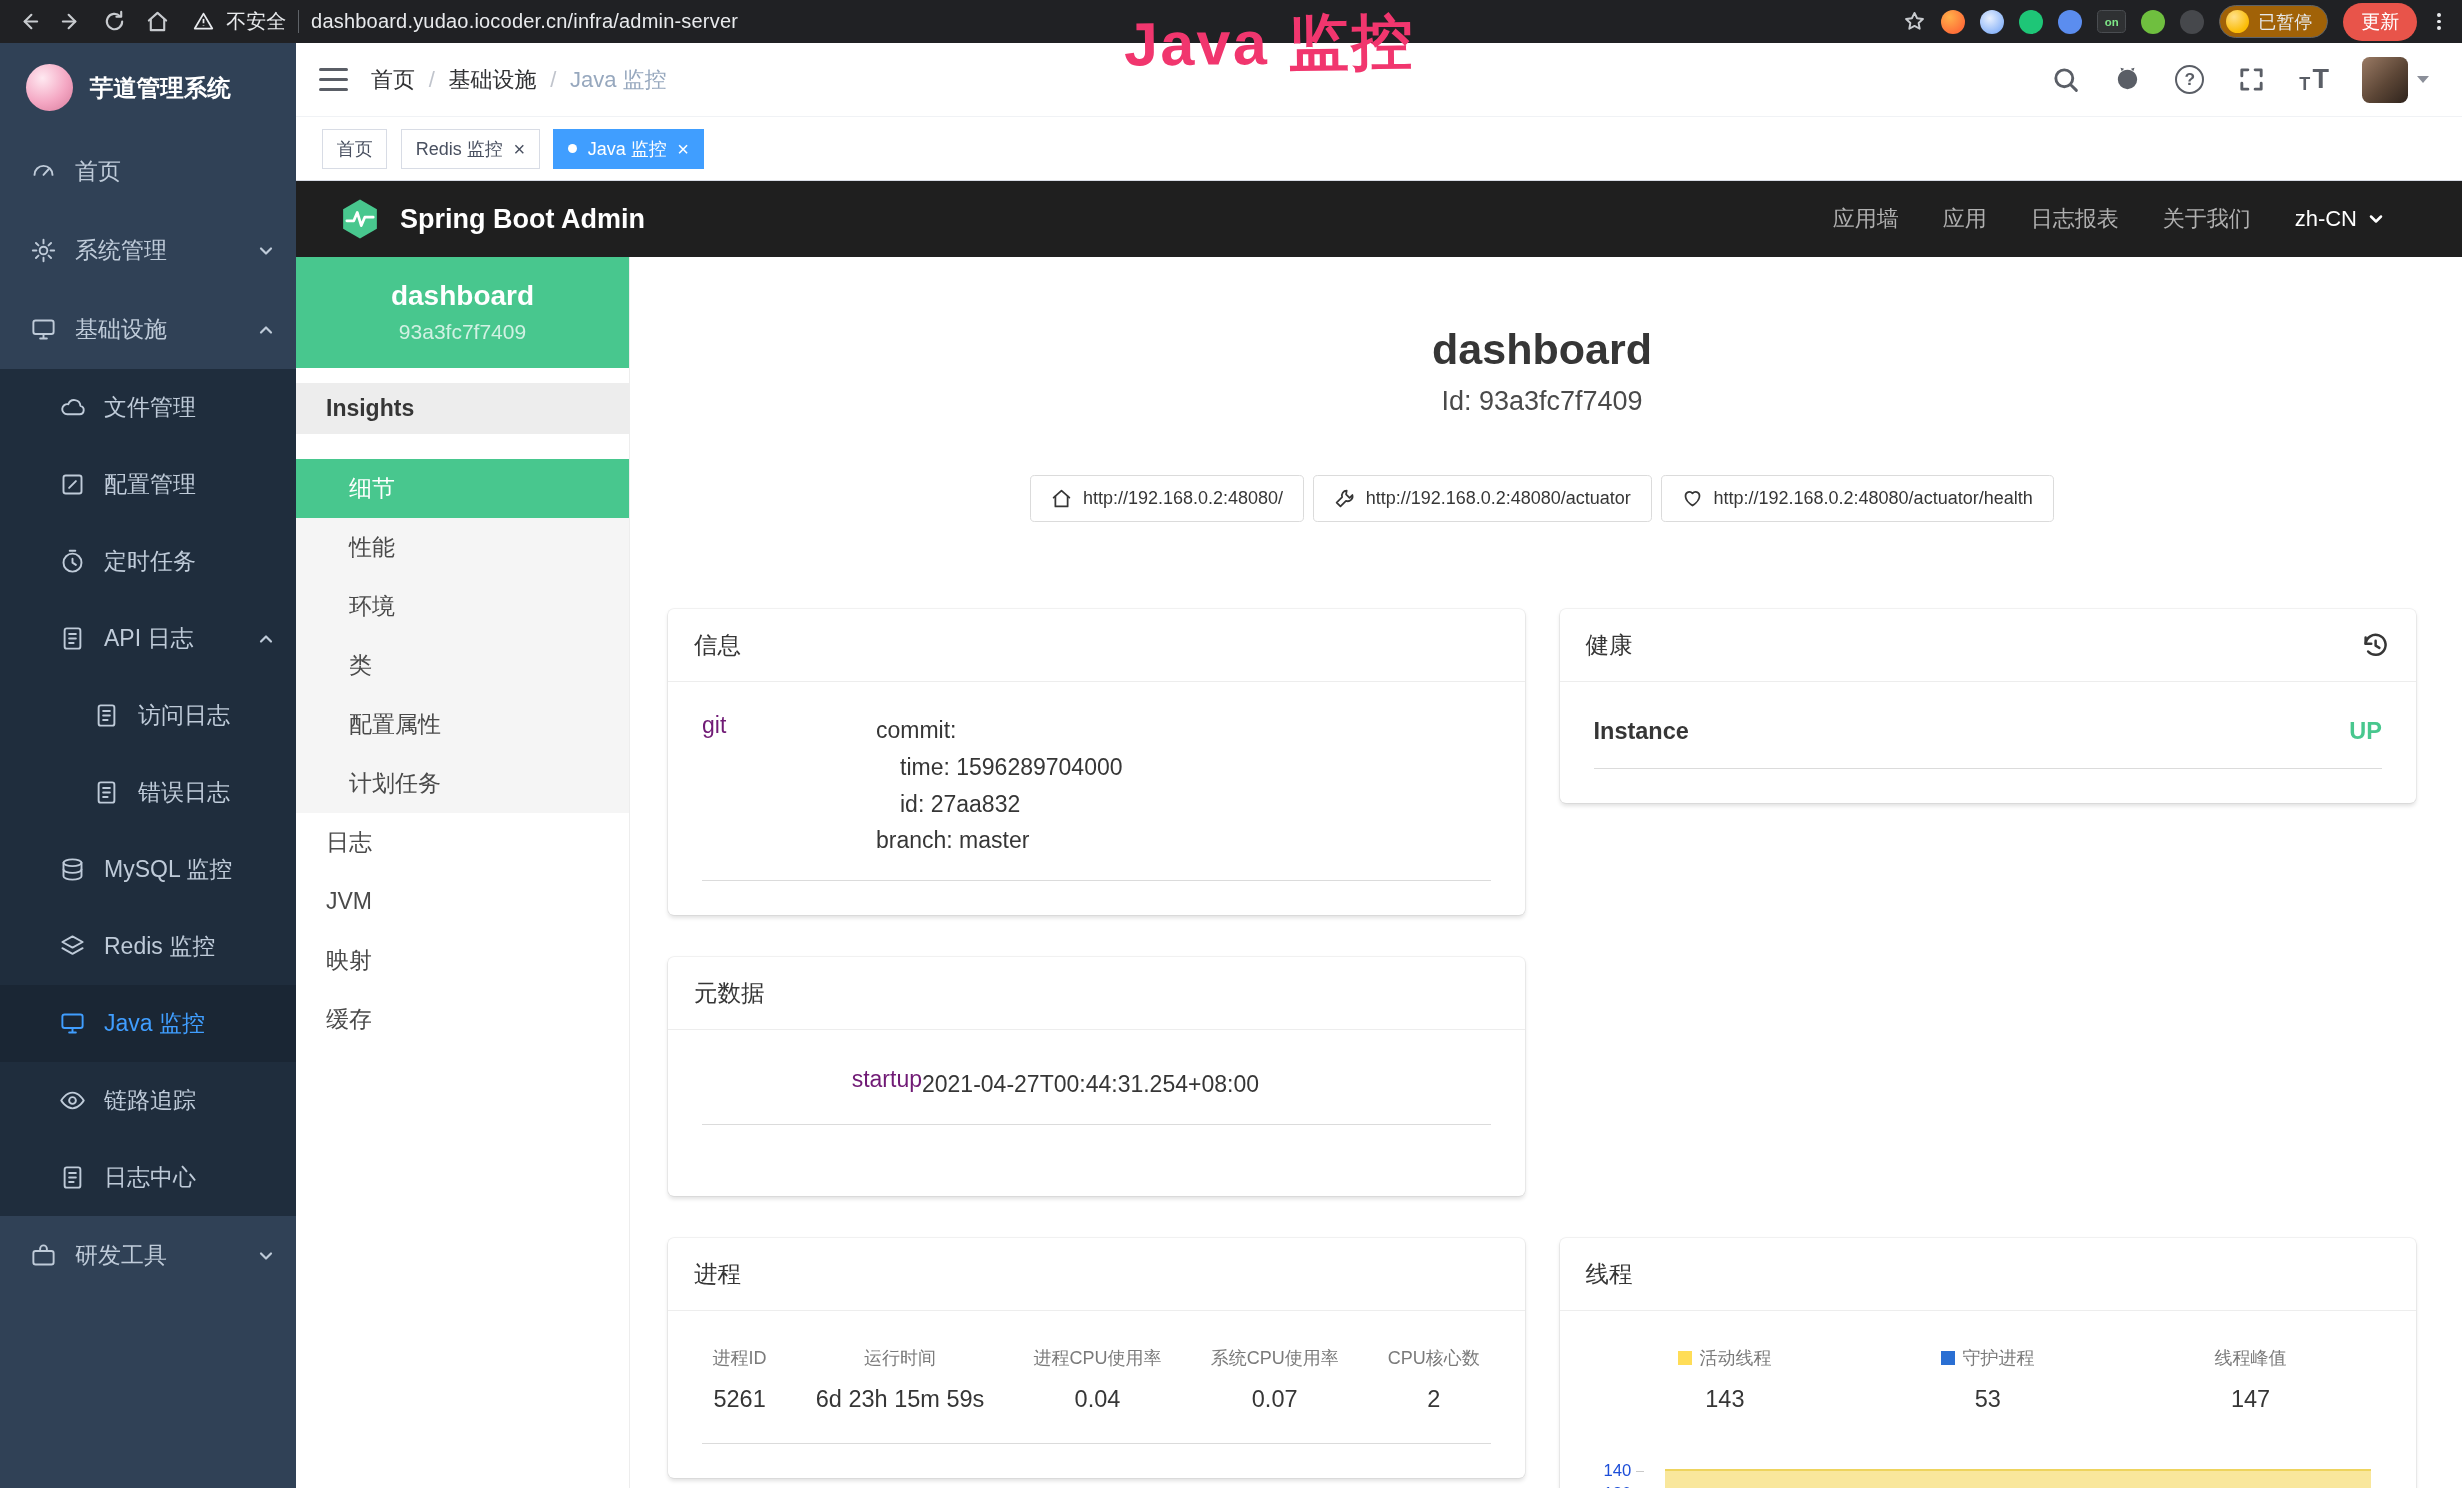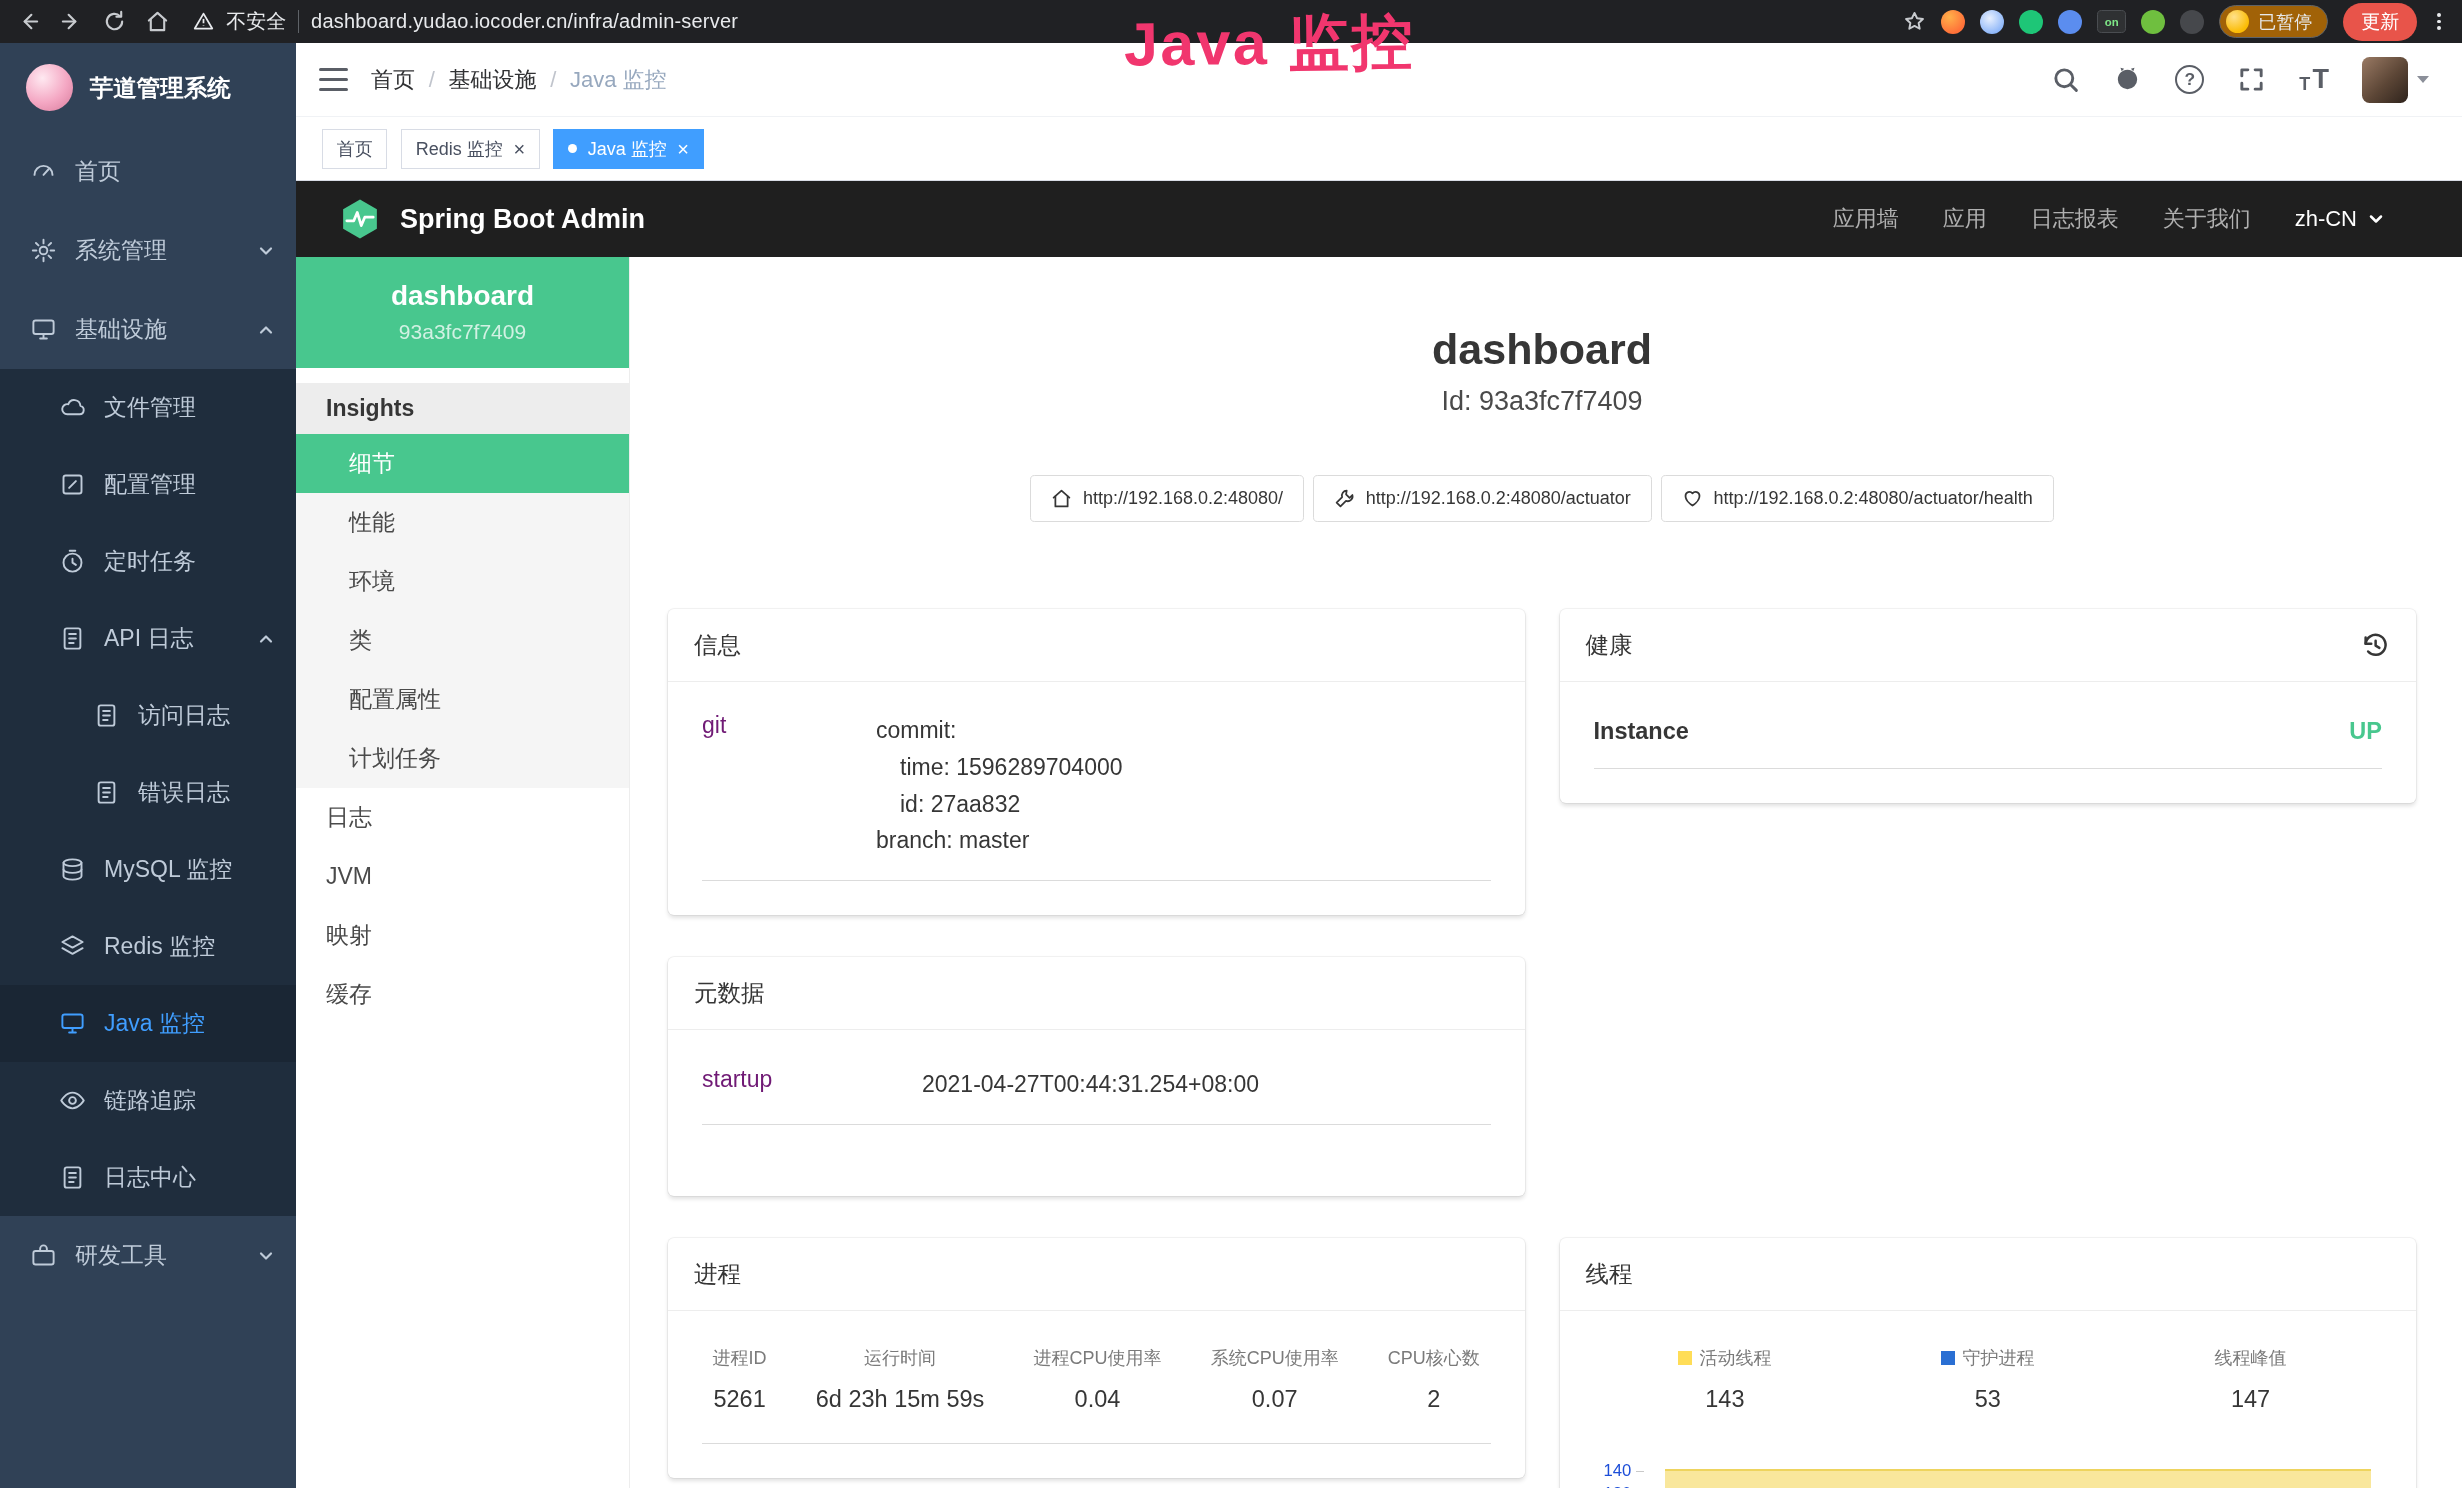--- a/index.html
+++ b/index.html
@@ -94,21 +94,21 @@
 
   .sba-layout { flex:1; display:flex; min-height:0; }
   .sba-side { width:334px; flex-shrink:0; background:#fff; border-right:0.8px solid #ededed; display:flex; flex-direction:column; }
   .inst { background:#48c78e; color:#fff; text-align:center; padding:23px 7.6px 24px; cursor:pointer; }
   .inst-name { font-size:28px; font-weight:700; }
   .inst-id { margin-top:7.6px; font-size:21px; color:rgba(255,255,255,.75); }
   .menu { margin-top:15px; }
   .menu-label { background:#ededed; padding:12px 0 12px 30px; font-size:23px; font-weight:600; color:#363636; }
   .m-item { height:59px; display:flex; align-items:center; font-size:23px; color:#4a4a4a; cursor:pointer; }
   .m-sub { background:#f5f5f5; padding-left:53px; }
-  .m-sub.active { background:#48c78e; color:#fff; }
+  .m-sub.active { background:#48c78e; color:#fff;margin-top:25px; }
   .m-root { padding-left:30px; background:#fff; }
 
   .sba-main { flex:1; min-width:0; padding:68px 46px 0 38px; background:#fff; overflow:hidden; }
   .i-head { text-align:center; }
   .i-title { font-size:43px; font-weight:700; color:#363636; }
   .i-sub { margin-top:12px; font-size:27px; color:#4a4a4a; }
   .links-row { margin-top:38px; display:flex; justify-content:center; gap:9px; }
   .lbtn { display:flex; align-items:center; gap:10.6px; height:47px; padding:0 20px; border:0.8px solid #dbdbdb; border-radius:4.6px; background:#fff; font-size:18px; color:#363636; cursor:pointer; white-space:nowrap;margin-top:20px; }
   .lbtn svg { width:21px; height:21px; stroke:#363636; fill:none; stroke-width:2; stroke-linecap:round; stroke-linejoin:round; flex-shrink:0; }
 
@@ -486,21 +486,21 @@
                     <span class="h-key">Instance</span>
                     <span class="h-val">UP</span>
                   </div>
                 </div>
               </div>
 
               <div class="card" id="card-metadata" style="grid-column:1; grid-row:2;">
                 <div class="c-head">
                     <span class="c-title">元数据</span>
                   </div>
-                <div class="c-body" style="padding-top:36px;">
+                <div class="c-body" style="padding-top:36px;text-align:right;">
                   <div class="kv">
                     <span class="kv-key">startup</span>
                     <span class="kv-val">2021-04-27T00:44:31.254+08:00</span>
                   </div>
                 </div>
               </div>
 
               <div class="card" id="card-process" style="grid-column:1; grid-row:3;">
                 <div class="c-head">
                     <span class="c-title">进程</span>

